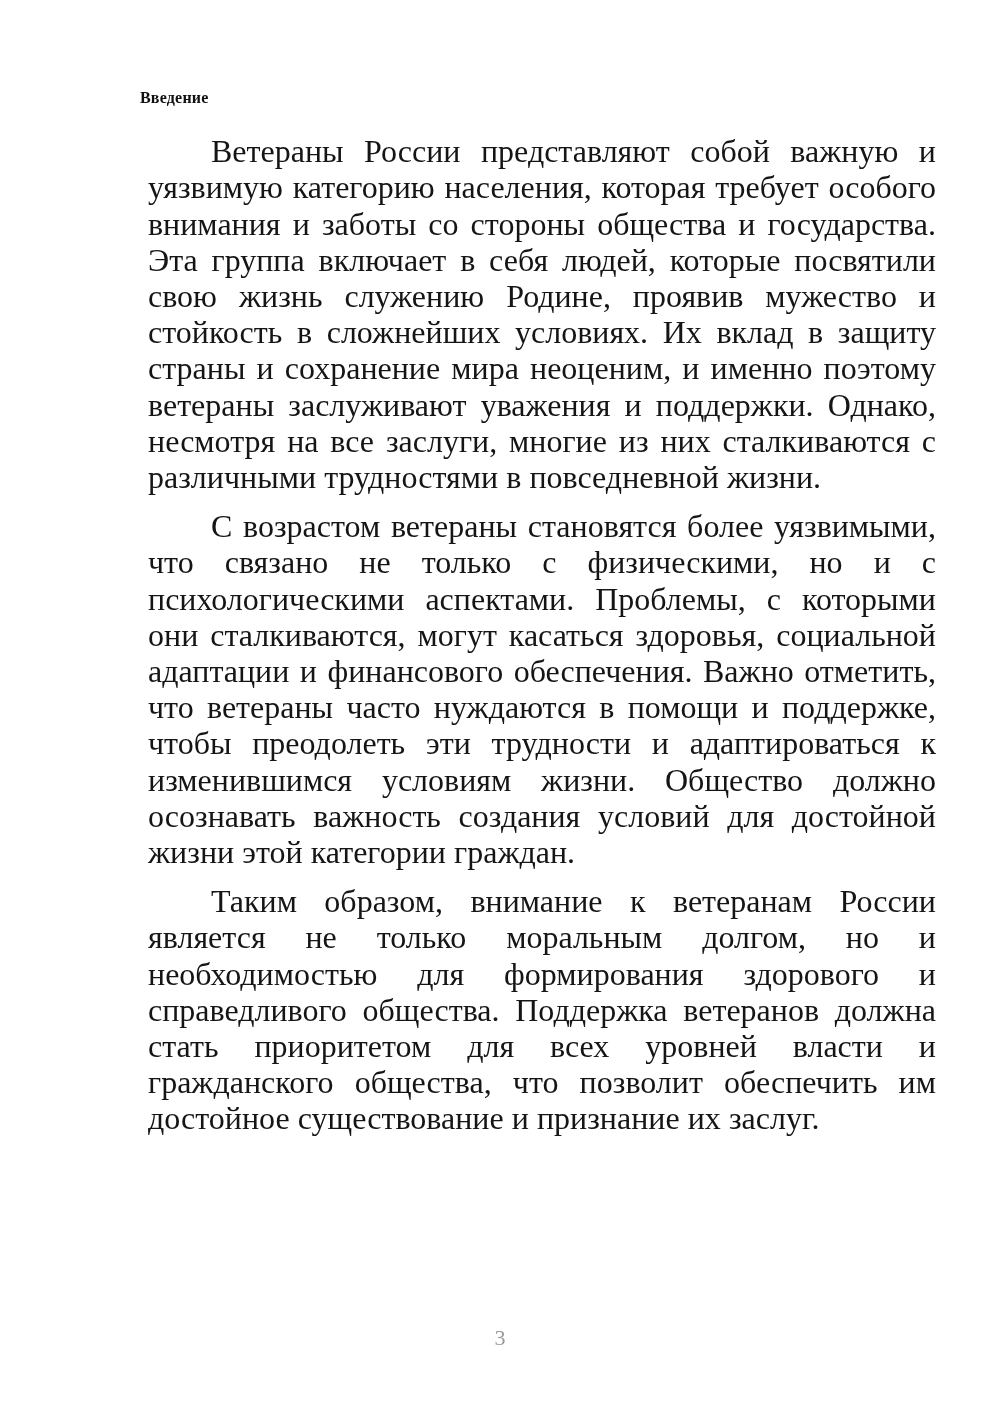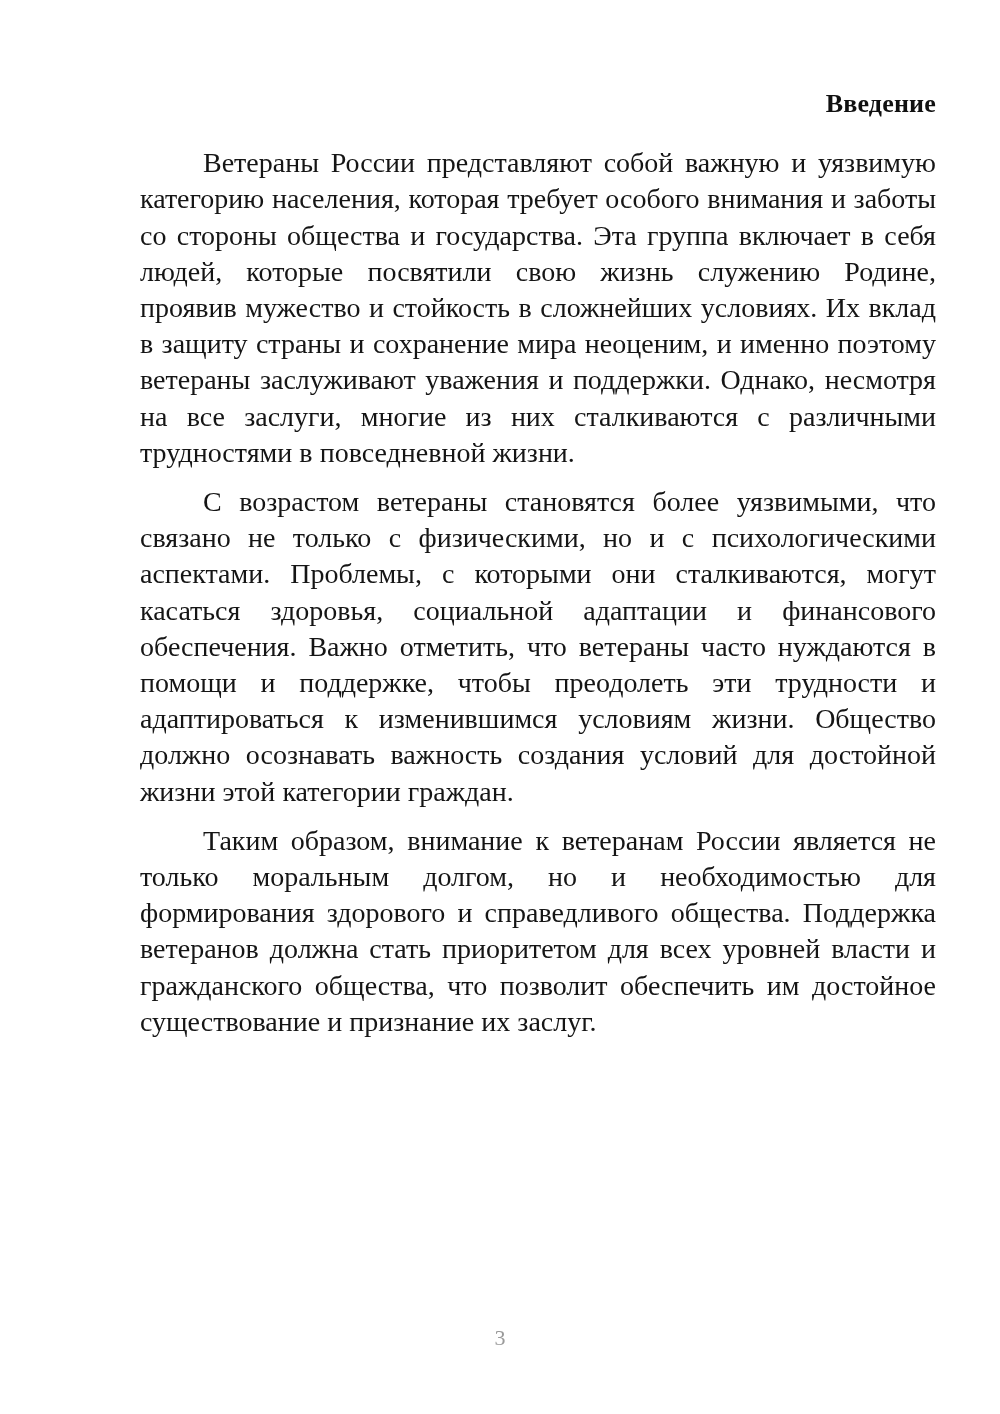--- a/index.html
+++ b/index.html
@@ -28,36 +28,36 @@
   }
 
   .content {
     position: absolute;
     left: 140px;
     top: 88px;
     width: 796px;
   }
 
   .doc-title {
-    font-size: 26px;
+    font-size: 16px;
     font-weight: bold;
-    text-align: right;
+    text-align: left;
     letter-spacing: 0.2px;
     margin: 0 0 26px 0;
     line-height: 1.2;
     color: #101010;
   }
 
   .para {
-    font-size: 28px;
+    font-size: 32px;
     line-height: 36.2px;
     text-align: justify;
     text-justify: inter-word;
     text-indent: 63px;
-    margin: 0 0 13px 0;
+    margin: 0 0 13px 8px;
     color: #151515;
     -webkit-hyphens: none;
     hyphens: none;
     word-spacing: 0.1px;
   }
 
   .para:last-of-type {
     margin-bottom: 0;
   }
 

